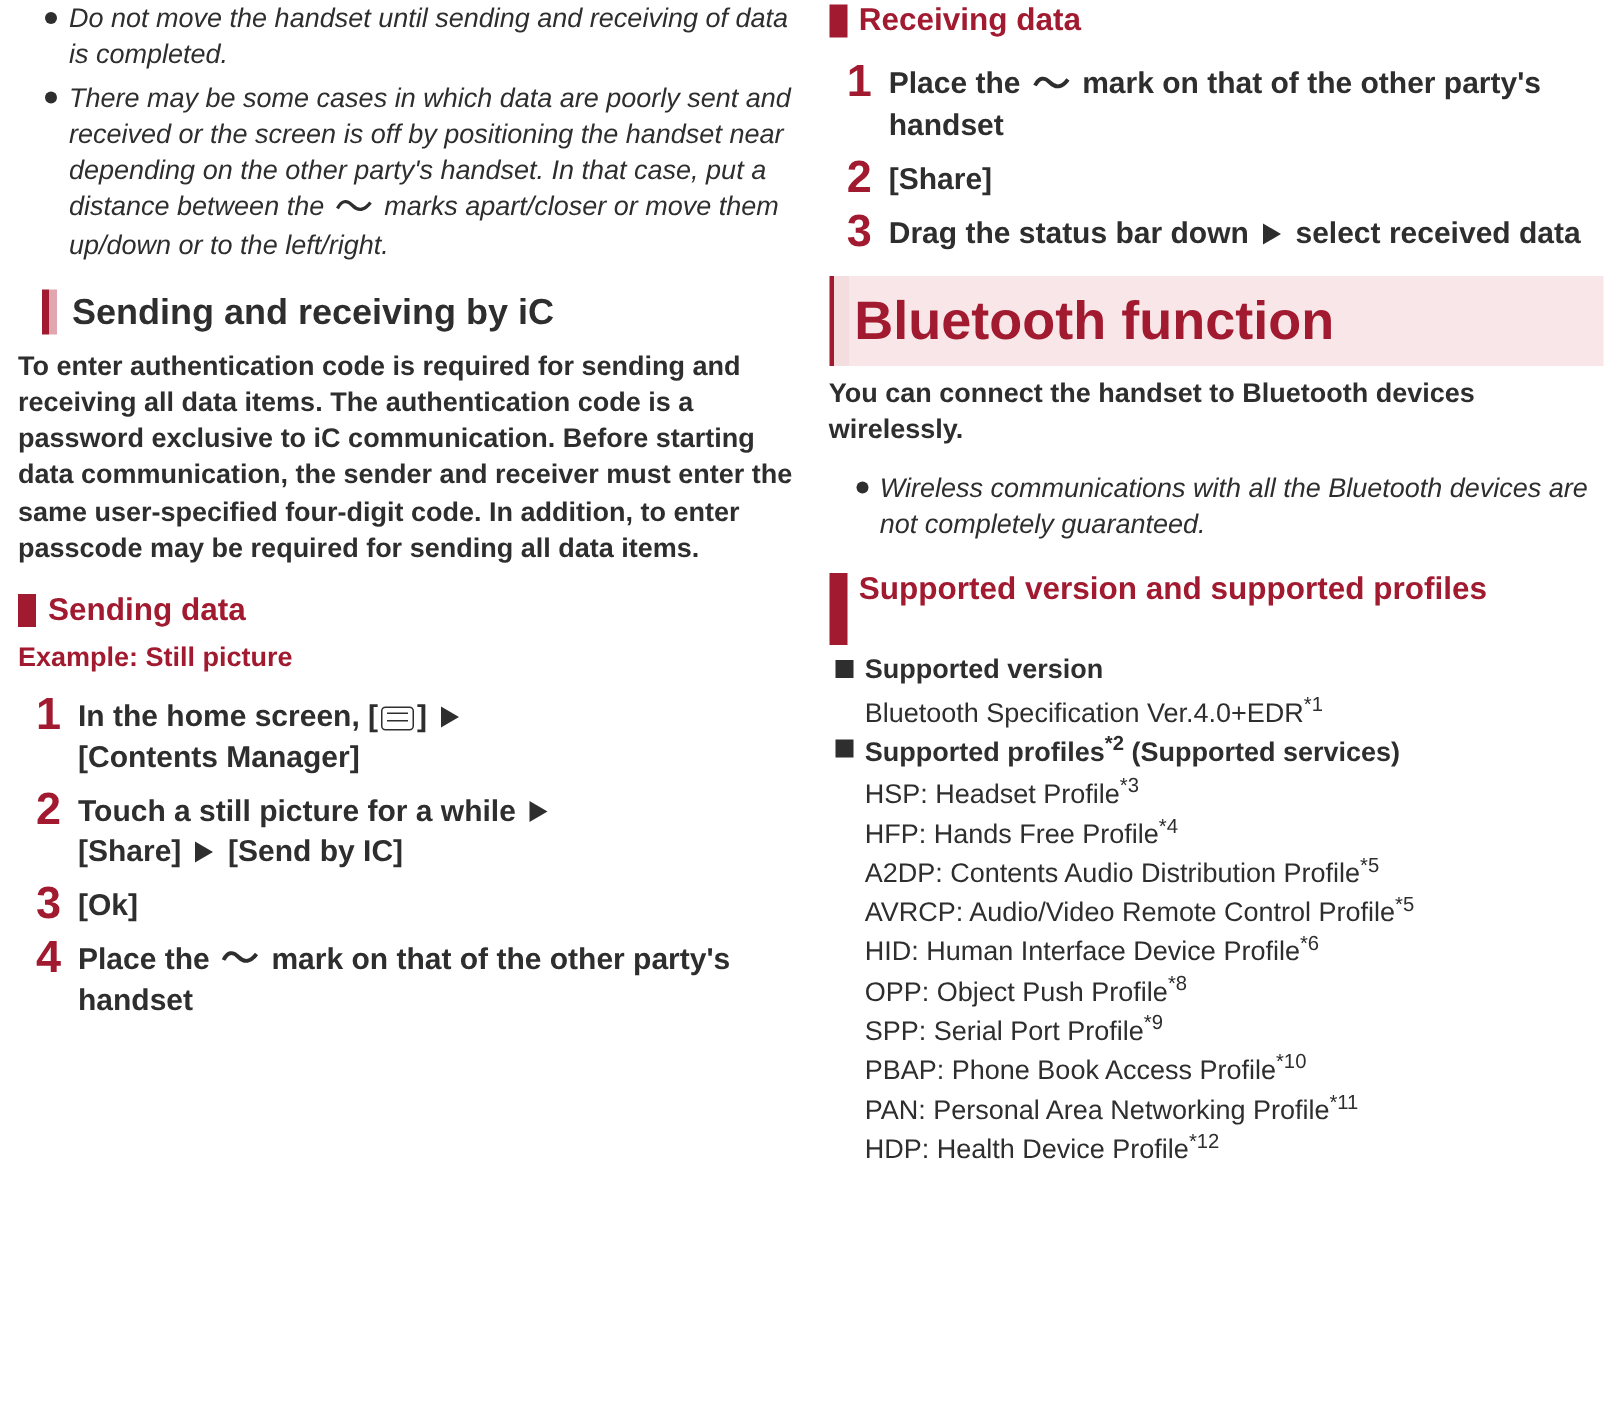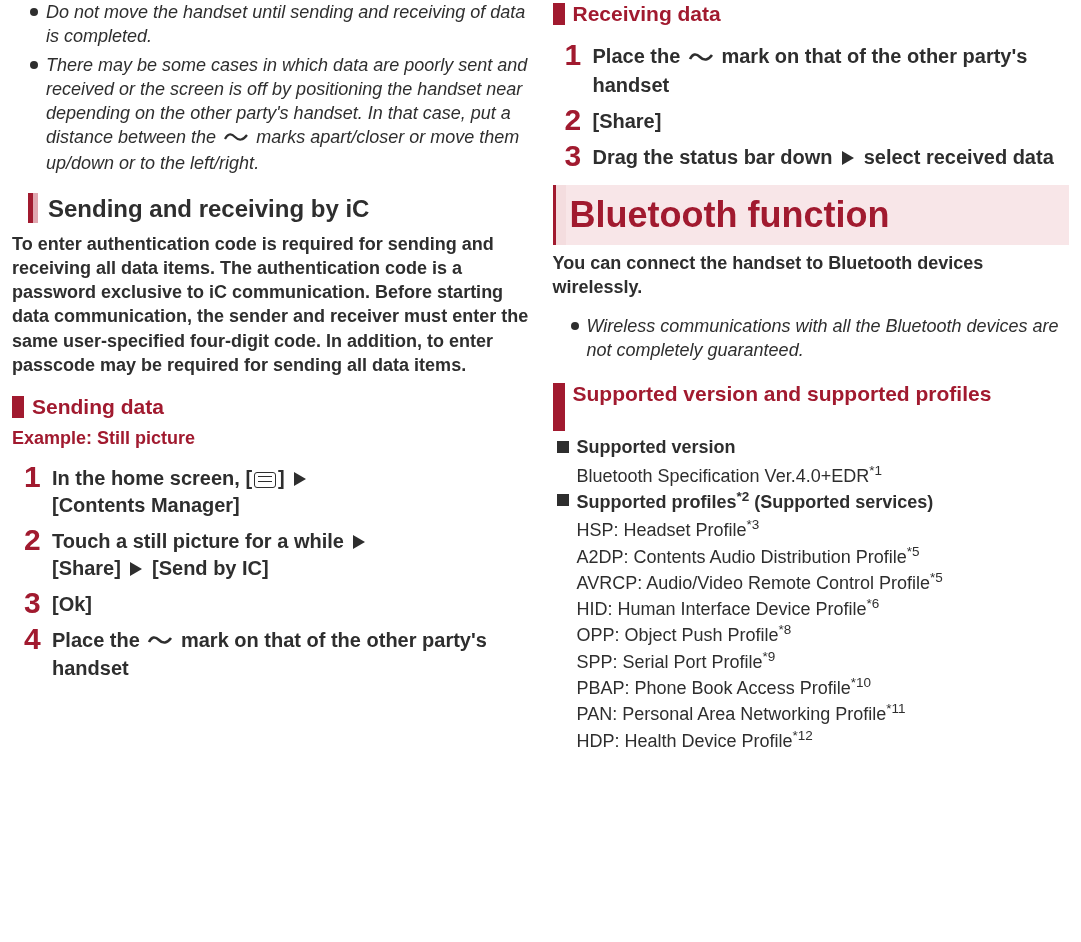--- a/index.html
+++ b/index.html
@@ -226,20 +226,21 @@
         <span>Bluetooth Specification Ver.4.0+EDR</span><span class="sup">*1</span>
       </div>
 
       <li class="sq-item">
         <span class="label">
           <span>Supported profiles</span><span class="sup">*2</span><span> (Supported services)</span>
         </span>
       </li>
       <div class="sq-body" id="profiles-body">
           <div><span>HSP: Headset Profile</span><span class="sup">*3</span></div>
+          <div><span>HFP: Hands Free Profile</span><span class="sup">*4</span></div>
           <div><span>A2DP: Contents Audio Distribution Profile</span><span class="sup">*5</span></div>
           <div><span>AVRCP: Audio/Video Remote Control Profile</span><span class="sup">*5</span></div>
           <div><span>HID: Human Interface Device Profile</span><span class="sup">*6</span></div>
           <div><span>OPP: Object Push Profile</span><span class="sup">*8</span></div>
           <div><span>SPP: Serial Port Profile</span><span class="sup">*9</span></div>
           <div><span>PBAP: Phone Book Access Profile</span><span class="sup">*10</span></div>
           <div><span>PAN: Personal Area Networking Profile</span><span class="sup">*11</span></div>
           <div><span>HDP: Health Device Profile</span><span class="sup">*12</span></div>
         </div>
     </ul>

